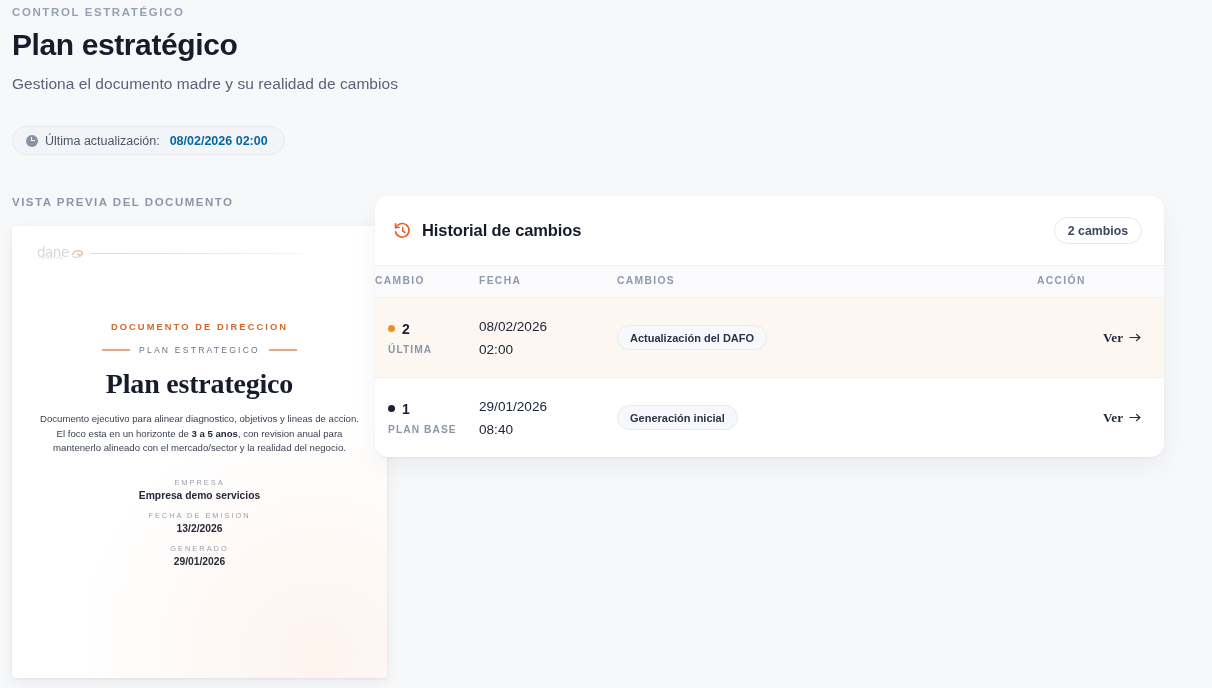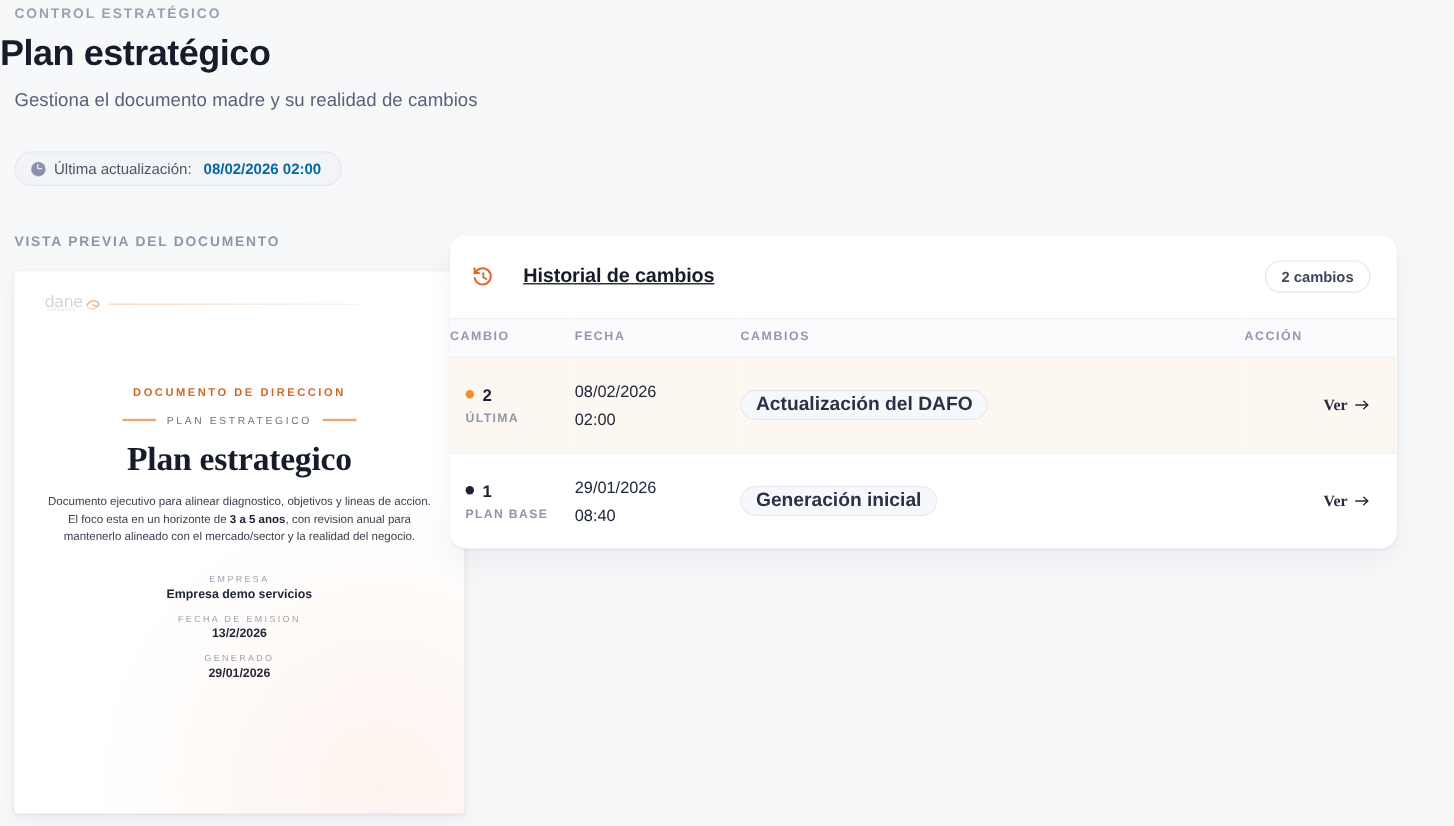--- a/index.html
+++ b/index.html
@@ -27,21 +27,21 @@
     top: 6px;
     font-size: 11.5px;
     font-weight: 700;
     letter-spacing: 1.6px;
     color: #98a0b3;
     text-transform: uppercase;
   }
 
   .page-title {
     position: absolute;
-    left: 0;
+    left: 12px;
     top: 28px;
     font-size: 30px;
     font-weight: 700;
     letter-spacing: -0.4px;
     color: #171c2b;
   }
 
   .page-subtitle {
     position: absolute;
     left: 12px;
@@ -243,22 +243,21 @@
 
   .hist-head {
     height: 69px;
     display: flex;
     align-items: center;
     justify-content: space-between;
     padding: 0 22px 0 18px;
   }
   .hist-head-left {
     display: flex;
-    gap: 24px;
-    text-decoration: underline;
+    gap: 10px;
   }
   .hist-title {
     font-size: 16.5px;
     font-weight: 700;
     color: #161b29;
     letter-spacing: -0.1px;
   }
   .count-badge {
     height: 27px;
     display: inline-flex;
@@ -329,21 +328,21 @@
 
   .chg-wrap { height: 79px; display: flex; align-items: center; }
   .chg-badge {
     display: inline-flex;
     align-items: center;
     height: 25px;
     padding: 0 12px;
     border-radius: 999px;
     border: 1px solid #e6e9f0;
     background: #f7f8fb;
-    font-size: 16px;
+    font-size: 11px;
     font-weight: 700;
     color: #2c3245;
     white-space: nowrap;
   }
 
   .action-wrap {
     height: 79px;
     display: flex;
     align-items: center;
     justify-content: flex-end;

